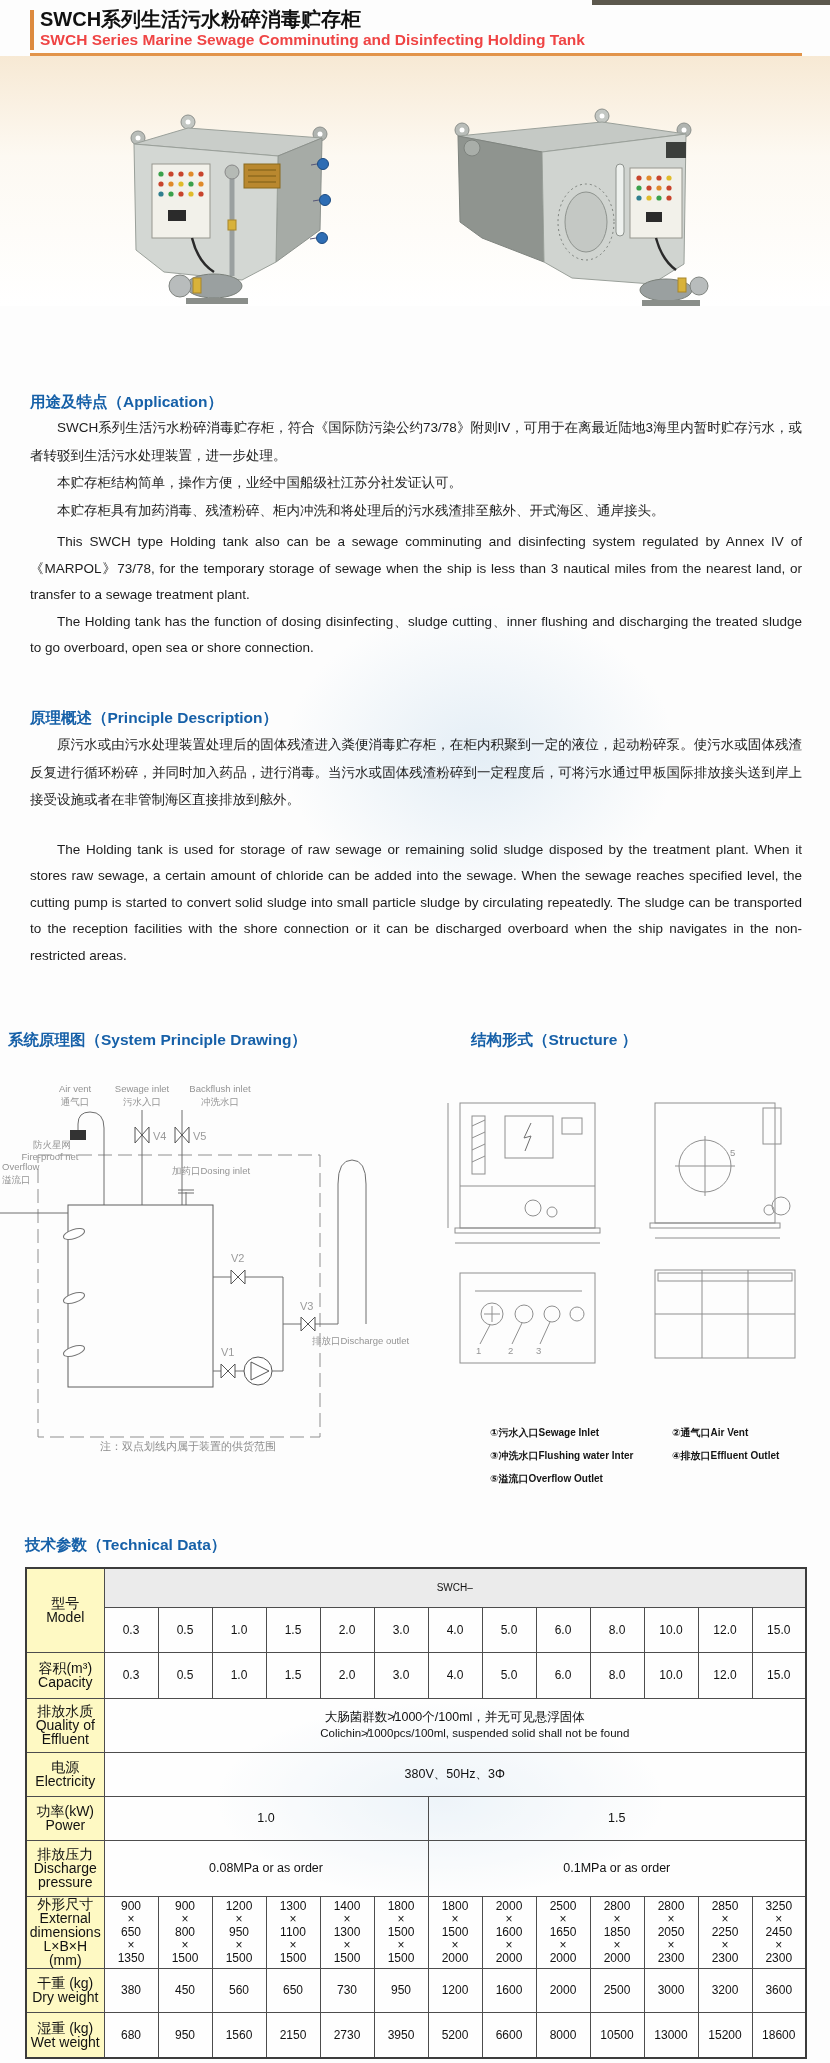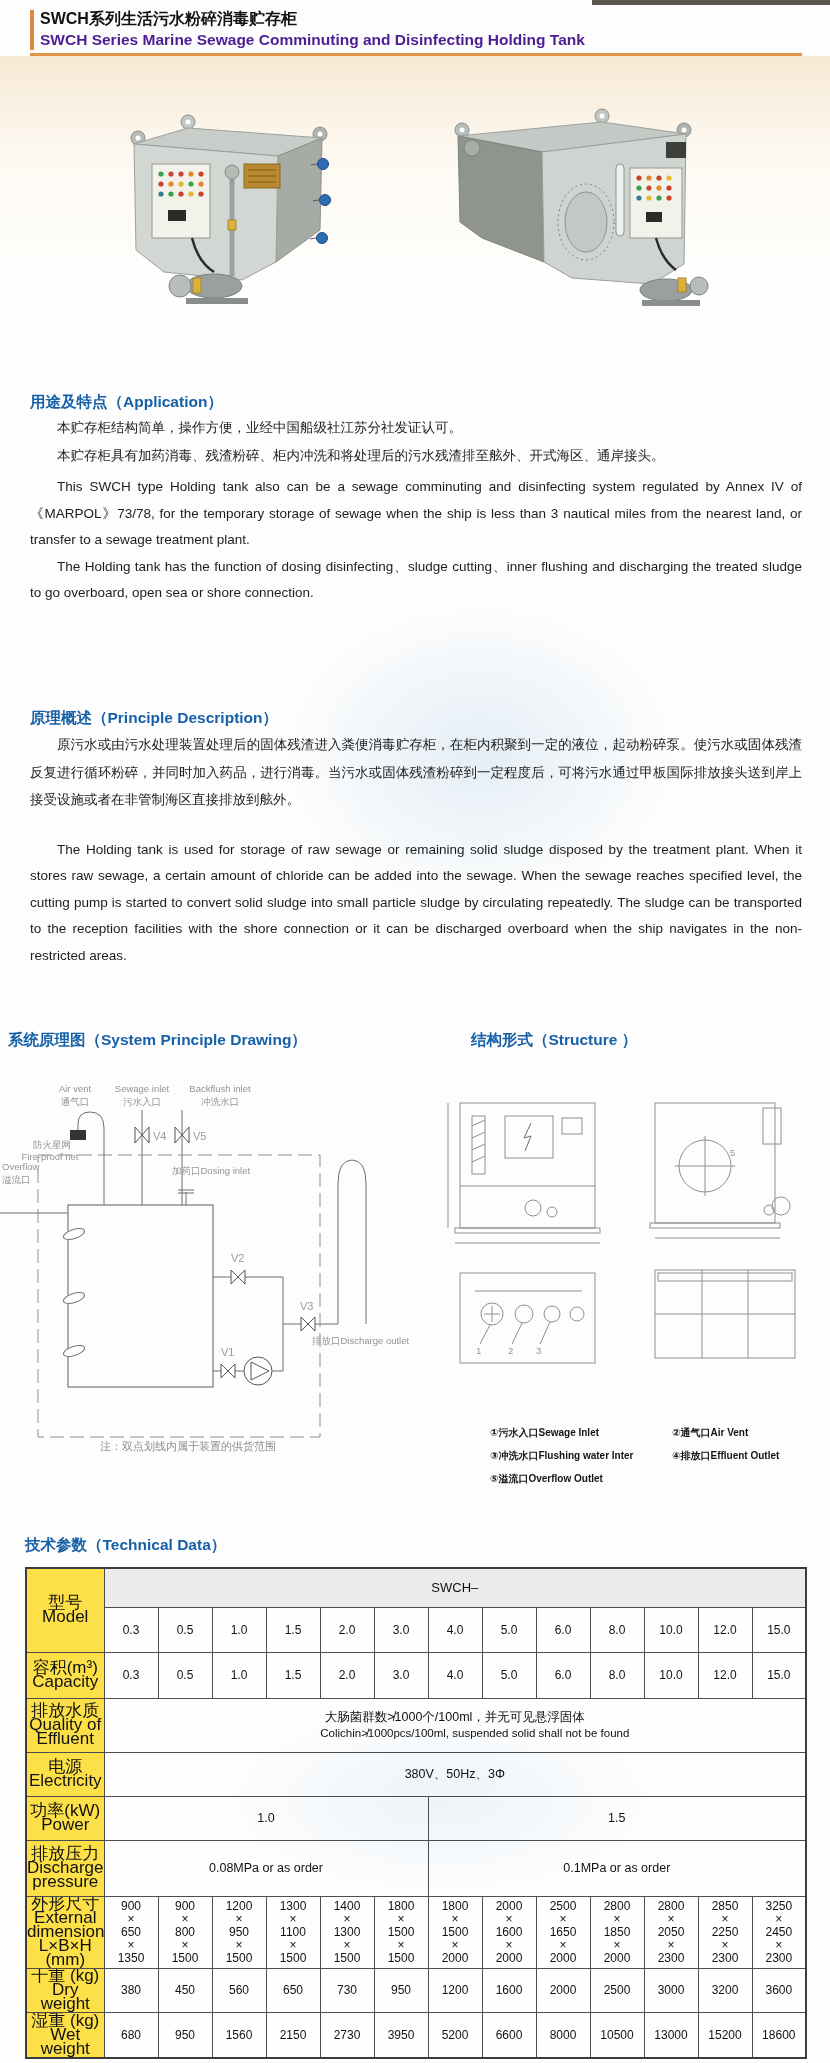--- a/index.html
+++ b/index.html
@@ -6,22 +6,22 @@
   #page{position:relative;width:830px;height:2063px;margin:0 auto;background:#fdfdfd;
         font-family:"Liberation Sans","DejaVu Sans",sans-serif;color:#222;overflow:hidden;}
   .abs{position:absolute;}
   
   .wm{position:absolute;pointer-events:none;border-radius:50%;
       background:radial-gradient(closest-side,rgba(140,185,220,.22),rgba(140,185,220,0) 70%);}
   
   #left-bar{left:30px;top:10px;width:4px;height:40px;background:#dd8a3e;}
   #top-strip{left:592px;top:0;width:238px;height:5px;background:#5c584d;}
   #header{left:40px;top:8px;width:780px;}
-  #header .t-zh{font-size:16px;font-weight:bold;color:#111;line-height:22px;}
-  #header .t-en{font-size:15.5px;font-weight:bold;color:#4c1d95;line-height:20px;}
+  #header .t-zh{font-size:20px;font-weight:bold;color:#111;line-height:22px;}
+  #header .t-en{font-size:15.5px;font-weight:bold;color:#ef4444;line-height:20px;}
   #title-rule{left:30px;top:53px;width:772px;height:3px;background:#e2944a;}
   
   #photo-band{left:0;top:56px;width:830px;height:250px;
       background:linear-gradient(180deg,#f7e9d4 0%,#fdf9f2 40%,#ffffff 100%);}
   
   .sec-h{font-size:15.5px;font-weight:bold;color:#1660a8;}
   
   .para-block p{margin:0;text-align:justify;text-indent:2em;}
   .zh-p{font-size:13.5px;line-height:27.5px;color:#1c1c1c;}
   .en-p{font-size:13.5px;line-height:26.5px;color:#1c1c1c;}
@@ -29,22 +29,22 @@
   svg text{font-family:"Liberation Sans","DejaVu Sans",sans-serif;}
   .cad{stroke:#8f8f8f;fill:none;stroke-width:1;}
   .cadd{stroke:#6e6e6e;fill:none;stroke-width:1;}
   .cadtxt{fill:#949494;font-size:9.5px;}
   .vtxt{fill:#9a9a9a;font-size:11px;}
   
   .legend-item{font-size:10px;color:#141414;font-weight:bold;line-height:23px;white-space:nowrap;text-align:right;}
   
   #tech-table{border-collapse:collapse;table-layout:fixed;width:780px;border:2px solid #3c3c3c;background:transparent;}
   #tech-table td{border:1px solid #4d4d4d;text-align:center;vertical-align:middle;padding:0;color:#111;overflow:hidden;}
-  #tech-table .lbl{background:#fde047;white-space:pre-line;font-size:17px;line-height:14px;}
-  #tech-table .series{background:#ebebeb;font-size:13px;}
+  #tech-table .lbl{background:#fef9c3;white-space:pre-line;font-size:14px;line-height:14px;}
+  #tech-table .series{background:#ebebeb;font-size:10px;}
   #tech-table .num{font-size:12px;background:rgba(255,255,255,.55);}
   #tech-table .dims{white-space:pre-line;font-size:12px;line-height:13px;}
   #tech-table .wide{font-size:12.5px;background:rgba(255,255,255,.35);}
   .q-zh{font-size:12.5px;line-height:17px;}
   .q-en{font-size:11.5px;line-height:15px;padding-left:40px;}
   .note-txt{font-size:11px;color:#8d8d8d;}
 </style>
 </head>
 <body>
 
@@ -164,20 +164,21 @@
     <g>
       <ellipse cx="246" cy="218" rx="26" ry="11" fill="#9aa0a0" stroke="#7a807a"></ellipse>
       <circle cx="279" cy="214" r="9" fill="#b8bcbc" stroke="#808480"></circle>
       <rect x="258" y="206" width="8" height="14" fill="#d8b23a" stroke="#a8862a"></rect>
       <rect x="222" y="228" width="58" height="6" fill="#8a8e8a"></rect>
     </g>
   </svg>
 
   <div class="abs sec-h" style="left:30px;top:392px;">用途及特点（Application）</div>
   <div class="abs para-block" style="left:30px;top:414px;width:772px;">
+    <p class="zh-p">SWCH系列生活污水粉碎消毒贮存柜，符合《国际防污染公约73/78》附则IV，可用于在离最近陆地3海里内暂时贮存污水，或者转驳到生活污水处理装置，进一步处理。</p>
     <p class="zh-p">本贮存柜结构简单，操作方便，业经中国船级社江苏分社发证认可。</p>
     <p class="zh-p">本贮存柜具有加药消毒、残渣粉碎、柜内冲洗和将处理后的污水残渣排至舷外、开式海区、通岸接头。</p>
     <p class="en-p" style="margin-top:5px;">This SWCH type Holding tank also can be a sewage comminuting and disinfecting system regulated by Annex IV of 《MARPOL》73/78, for the temporary storage of sewage when the ship is less than 3 nautical miles from the nearest land, or transfer to a sewage treatment plant.</p>
     <p class="en-p">The Holding tank has the function of dosing disinfecting、sludge cutting、inner flushing and discharging the treated sludge to go overboard, open sea or shore connection.</p>
   </div>
 
   <div class="abs sec-h" style="left:30px;top:708px;">原理概述（Principle Description）</div>
   <div class="abs para-block" style="left:30px;top:731px;width:772px;">
     <p class="zh-p">原污水或由污水处理装置处理后的固体残渣进入粪便消毒贮存柜，在柜内积聚到一定的液位，起动粉碎泵。使污水或固体残渣反复进行循环粉碎，并同时加入药品，进行消毒。当污水或固体残渣粉碎到一定程度后，可将污水通过甲板国际排放接头送到岸上接受设施或者在非管制海区直接排放到舷外。</p>
     <p class="en-p" style="margin-top:23px;">The Holding tank is used for storage of raw sewage or remaining solid sludge disposed by the treatment plant. When it stores raw sewage, a certain amount of chloride can be added into the sewage. When the sewage reaches specified level, the cutting pump is started to convert solid sludge into small particle sludge by circulating repeatedly. The sludge can be transported to the reception facilities with the shore connection or it can be discharged overboard when the ship navigates in the non-restricted areas.</p>

